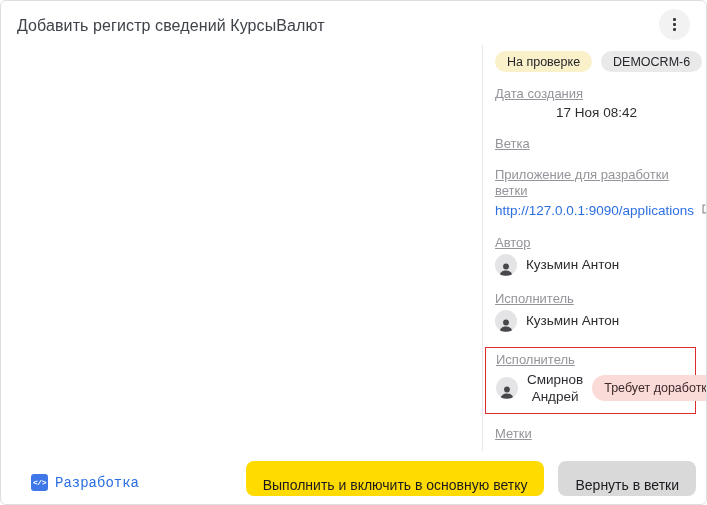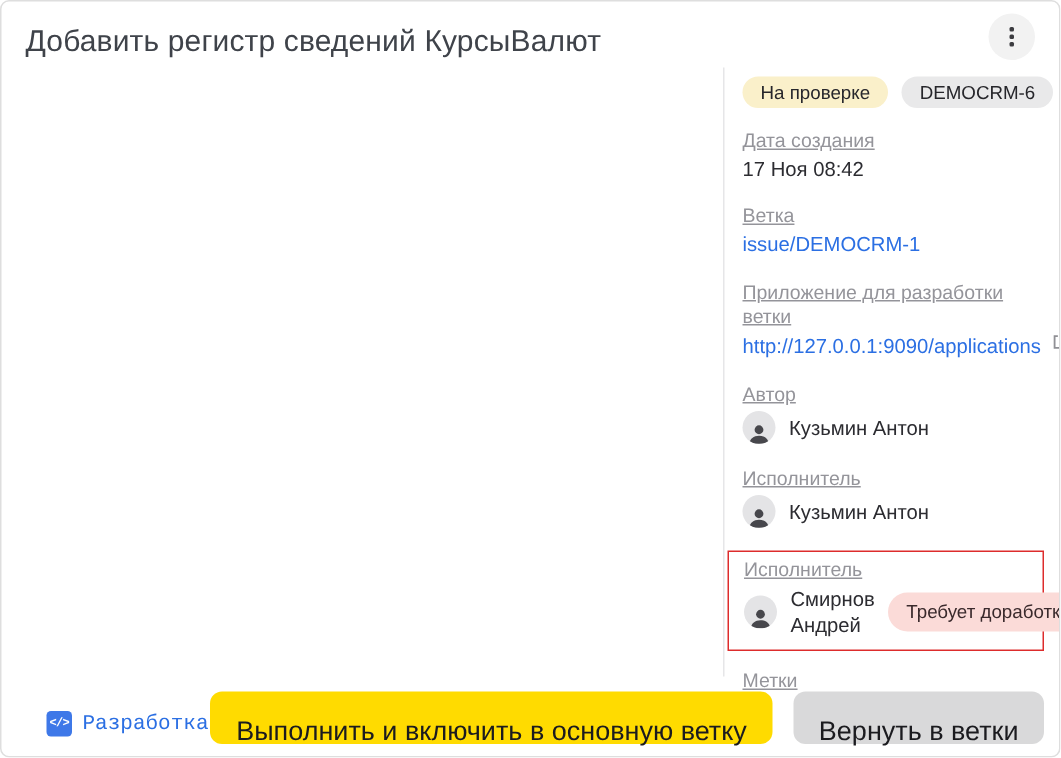--- a/index.html
+++ b/index.html
@@ -17,21 +17,21 @@
   *{box-sizing:border-box;}
   html,body{margin:0;padding:0;background:#fff;}
   body{width:707px;height:505px;font-family:"Liberation Sans",sans-serif;}
   .card{
     position:relative;width:707px;height:505px;background:#fff;
     border:1px solid #dedede;border-radius:6px;overflow:hidden;
   }
   
   .page-title{
     position:absolute;left:16px;top:16px;margin:0;
-    font-size:20px;font-weight:400;color:#3f434a;letter-spacing:.1px;
+    font-size:16px;font-weight:400;color:#3f434a;letter-spacing:.1px;
   }
   .kebab-btn{
     position:absolute;right:16px;top:8px;width:31px;height:31px;
     border:none;border-radius:50%;background:#f2f2f2;cursor:pointer;
     display:flex;flex-direction:column;align-items:center;justify-content:center;gap:2px;padding:0;
   }
   .kebab-btn .dot{width:3px;height:3px;background:#3c3c40;border-radius:1px;}
   
   .sidebar{
     position:absolute;left:481px;top:44px;width:226px;height:406px;
@@ -40,58 +40,58 @@
   }
   .badges{display:flex;gap:9px;margin-bottom:14px;}
   .pill{
     height:21px;display:inline-flex;align-items:center;
     padding:0 12px;border-radius:11px;font-size:12.5px;color:#26262b;white-space:nowrap;
   }
   .pill-status{background:var(--status-yellow-bg);}
   .pill-key{background:var(--key-gray-bg);}
   .field{margin-bottom:15px;}
   .field-label{font-size:13px;color:var(--label-gray);line-height:16px;margin-bottom:2px;text-decoration:underline;}
-  .field-value{font-size:13.5px;color:var(--text-dark);line-height:17px;}
+  .field-value{font-size:13.5px;color:var(--text-dark);line-height:17px;text-align:center;}
   a.link{color:var(--link-blue);text-decoration:none;font-size:13.5px;line-height:17px;cursor:pointer;}
   .app-link-line1{display:inline-flex;align-items:center;gap:6px;}
   .ext-icon{flex:0 0 auto;display:inline-block;}
   .person-row{display:flex;align-items:center;gap:9px;margin-top:3px;}
   .avatar{
     width:22px;height:22px;border-radius:50%;background:#e4e4e6;
     display:flex;align-items:flex-end;justify-content:center;overflow:hidden;flex:0 0 auto;
   }
   .avatar svg{display:block;}
   .person-name{font-size:13.5px;color:var(--text-dark);line-height:17px;}
   .reviewers-box{
     margin:0 2px 12px -10px;
     padding:4px 8px 8px 10px;
     border:1.5px solid var(--alert-red);
   }
   .reviewers-box .person-row{align-items:center;gap:9px;}
-  .name-wrap{width:80px;}
+  .name-wrap{width:80px;text-align:center;}
   .pill-review{
     height:26px;display:inline-flex;align-items:center;
     padding:0 12px;border-radius:13px;background:var(--review-pink-bg);
     font-size:12.5px;color:#3a2a2c;white-space:nowrap;
   }
   
   .dev-link{
     position:absolute;left:30px;bottom:13px;
     display:flex;align-items:center;gap:7px;cursor:pointer;text-decoration:none;
   }
   .code-icon{
     width:17px;height:17px;border-radius:3px;background:#3e78e8;color:#fff;
     font-size:8px;font-weight:bold;display:flex;align-items:center;justify-content:center;
     font-family:"Liberation Mono",monospace;letter-spacing:-.5px;
   }
   .dev-link-label{color:var(--link-blue);font-size:14px;font-family:Liberation Mono, monospace;}
   .footer-buttons{position:absolute;right:10px;bottom:8px;display:flex;gap:14px;}
   .btn{
     height:35px;border:none;border-radius:8px;padding:16px 17px;
-    font-family:"Liberation Sans",sans-serif;font-size:18px;color:#1b1b1f;cursor:pointer;white-space:nowrap;
+    font-family:"Liberation Sans",sans-serif;font-size:14px;color:#1b1b1f;cursor:pointer;white-space:nowrap;
   }
   .btn-primary{background:var(--primary-yellow);}
   .btn-secondary{background:var(--button-gray);}
 </style>
 </head>
 <body>
 
 <div class="card">
 
   <h1 class="page-title">Добавить регистр сведений КурсыВалют</h1>
@@ -109,21 +109,20 @@
       <span class="pill pill-key">DEMOCRM-6</span>
     </div>
 
     <div class="field">
       <div class="field-label">Дата создания</div>
       <div class="field-value">17 Ноя 08:42</div>
     </div>
 
     <div class="field">
       <div class="field-label">Ветка</div>
-      <a class="link">issue/DEMOCRM-1</a>
     </div>
 
     <div class="field">
       <div class="field-label">Приложение для разработки ветки</div>
       <div class="app-link-line1">
         <a class="link">http://127.0.0.1:9090/applications</a>
         <span class="ext-icon">
           <svg width="14" height="14" viewBox="0 0 16 16" fill="none" stroke="#909095" stroke-width="1.4">
             <path d="M6 3.5H3.5v9h9V10"></path>
             <path d="M8.5 7.5L13 3M9 3h4v4"></path>

